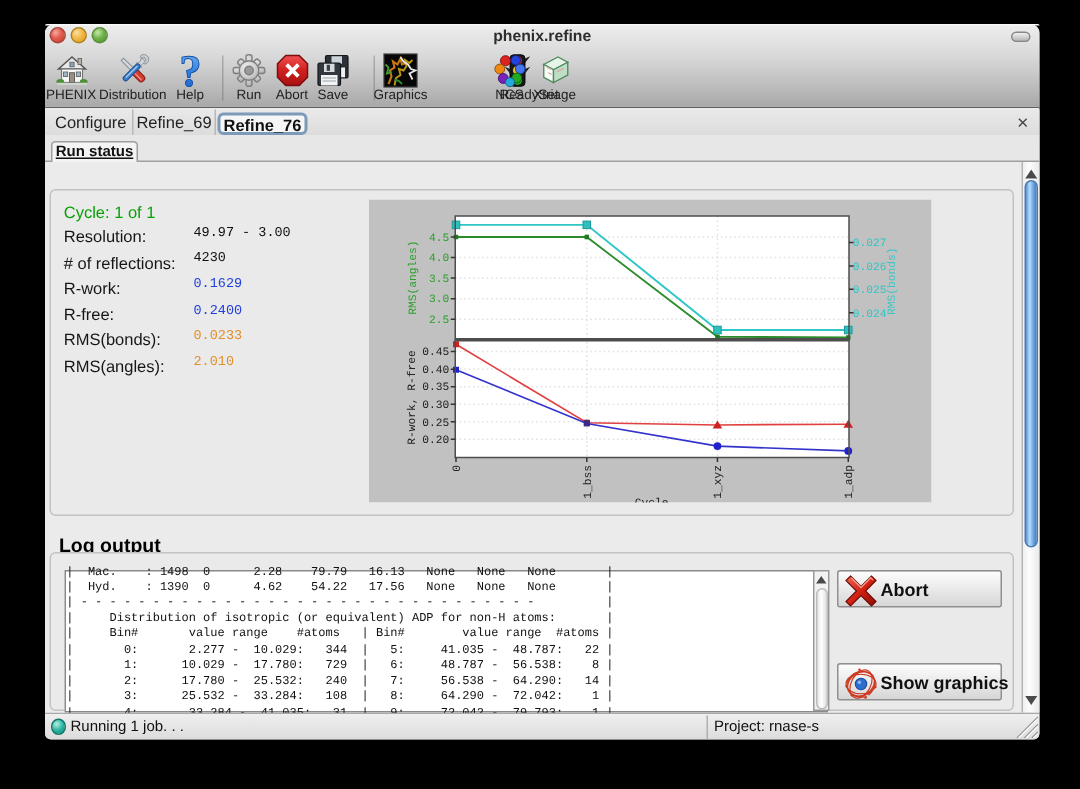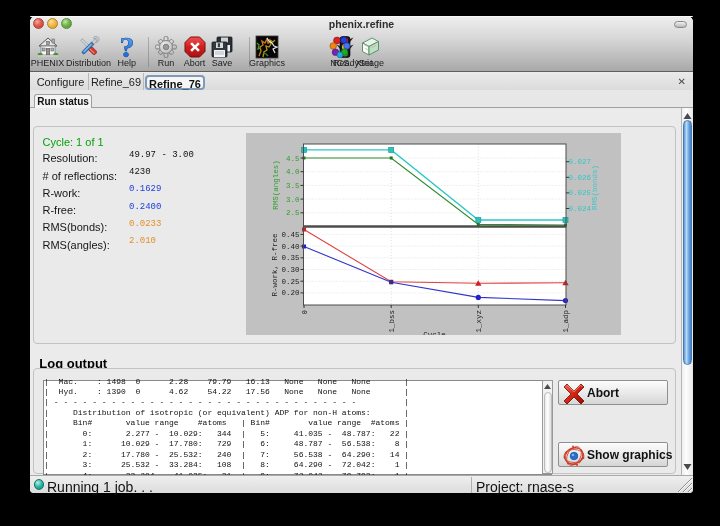--- a/index.html
+++ b/index.html
@@ -9,35 +9,35 @@
 #title { position:absolute; top:2px; left:0; width:100%; text-align:center; font-size:10.5px; font-weight:bold; color:#2e2e2e; }
 #lozenge { position:absolute; right:6px; top:5px; width:13px; height:7px; border-radius:4px; background:linear-gradient(180deg,#f0f0f0,#b8b8b8); border:1px solid #888; }
 .tbitem { position:absolute; top:19px; text-align:center; }
 .tbicon { height:24px; }
 .tblabel { font-size:9px; color:#222; margin-top:-1.5px; white-space:nowrap; }
 .tbsep { position:absolute; top:21px; width:1px; height:30px; background:rgba(90,90,90,0.35); }
 #tabstrip { position:absolute; left:0; top:57px; width:100%; height:18px; background:linear-gradient(180deg,#e9e9e9,#dcdcdc); border-bottom:1px solid #ababab; }
 .tab { position:absolute; top:0; height:18px; line-height:18px; text-align:center; font-size:11px; color:#222; border-right:1px solid #b8b8b8; }
 #tabsel { position:absolute; left:115px; top:1.5px; width:60px; height:15px; line-height:15px; text-align:center; font-size:11px; font-weight:bold; color:#111; background:#f6f6f6; border:2px solid #7d9ab8; border-radius:4px; }
 #subtabrow { position:absolute; left:0; top:74px; width:100%; height:18px; background:#e7e7e7; border-bottom:1px solid #9f9f9f; }
-#subtab { position:absolute; left:4px; top:3.5px; width:58px; height:14.5px; z-index:3; background:#f4f4f4; border:1px solid #9f9f9f; border-bottom:none; border-radius:3px 3px 0 0; font-size:10px; font-weight:bold; text-align:center; line-height:14px; color:#111; }
+#subtab { position:absolute; left:4px; top:3.5px; width:58px; height:14.5px; z-index:3; background:#f4f4f4; border:1px solid #9f9f9f; border-bottom:none; border-radius:3px 3px 0 0; font-size:10px; font-weight:bold; text-align:center; line-height:14px; color:#111;text-decoration:underline; }
 #page { position:absolute; left:0; top:92px; width:651px; height:367px; background:#ebebeb; }
 h1.sect { position:absolute; font-size:13px; font-weight:bold; color:#000; }
 .panel { position:absolute; border:1px solid #c2c2c2; border-radius:4px; background:#eaeaea; }
 .srow { position:absolute; left:9px; height:13px; }
 .slabel { font-size:11px; font-weight:normal; color:#161616; }
 .sval { position:absolute; left:86.5px; top:1.5px; font-family:"Liberation Mono",monospace; font-size:9px; white-space:pre; }
 #chartbox { position:absolute; left:188px; top:6px;padding-left:24px; }
 #logpanel pre { position:absolute; left:10.7px; top:7.5px; font-family:"Liberation Mono",monospace; font-size:8px; line-height:10.45px; color:#111; }
 .logbox { position:absolute; left:9.5px; top:10.5px; width:509px; height:95px; background:#fff; border:1px solid #8a8a8a; }
 .btn { position:absolute; left:524.5px; width:110px; height:25.5px; background:linear-gradient(180deg,#fdfdfd,#e8e8e8 55%,#d6d6d6); border:1px solid #8f8f8f; border-radius:2px; }
 .btn .bicon { position:absolute; left:3px; top:1px; }
 .btn .btext { position:absolute; left:28px; top:5.5px; font-size:12px; font-weight:bold; color:#111; white-space:nowrap; }
 #statusbar { position:absolute; left:0; bottom:0; width:100%; height:18px; background:linear-gradient(180deg,#efefef,#dcdcdc); border-top:1px solid #a8a8a8; border-radius:0 0 4px 4px; }
-#statusbar .stext { position:absolute; top:3px; font-size:14px; color:#111; }
+#statusbar .stext { position:absolute; top:3px; font-size:10px; color:#111; }
 #mainsb { position:absolute; right:0.5px; top:92px; width:11.5px; height:367px; background:linear-gradient(90deg,#efefef,#fdfdfd 40%,#e8e8e8); border-left:1px solid #b5b5b5; }
 #mainsb .thumb { position:absolute; left:1px; top:12px; width:9px; height:245px; border-radius:5px; background:linear-gradient(90deg,#5c94d4,#b8dcfa 35%,#7fb4ea 60%,#4e88cc 90%); border:0.5px solid #4a7ab0; }
 .arr { position:absolute; left:0; right:0; margin:auto; display:block; }
 </style></head>
 <body>
 <div id="win">
  <div id="chrome">
   <div class="tl" style="left:2.8px; background:radial-gradient(circle at 35% 30%, #f6a9a0, #e25a4e 45%, #c63a2e);border:1px solid #a8453a;"></div>
   <div class="tl" style="left:17.1px; background:radial-gradient(circle at 35% 30%, #fbdf9d, #f2b94a 45%, #d8961c);border:1px solid #ad851f;"></div>
   <div class="tl" style="left:31.4px; background:radial-gradient(circle at 35% 30%, #c8e6ac, #72b44c 45%, #4f8d2a);border:1px solid #5c8f3c;"></div>

